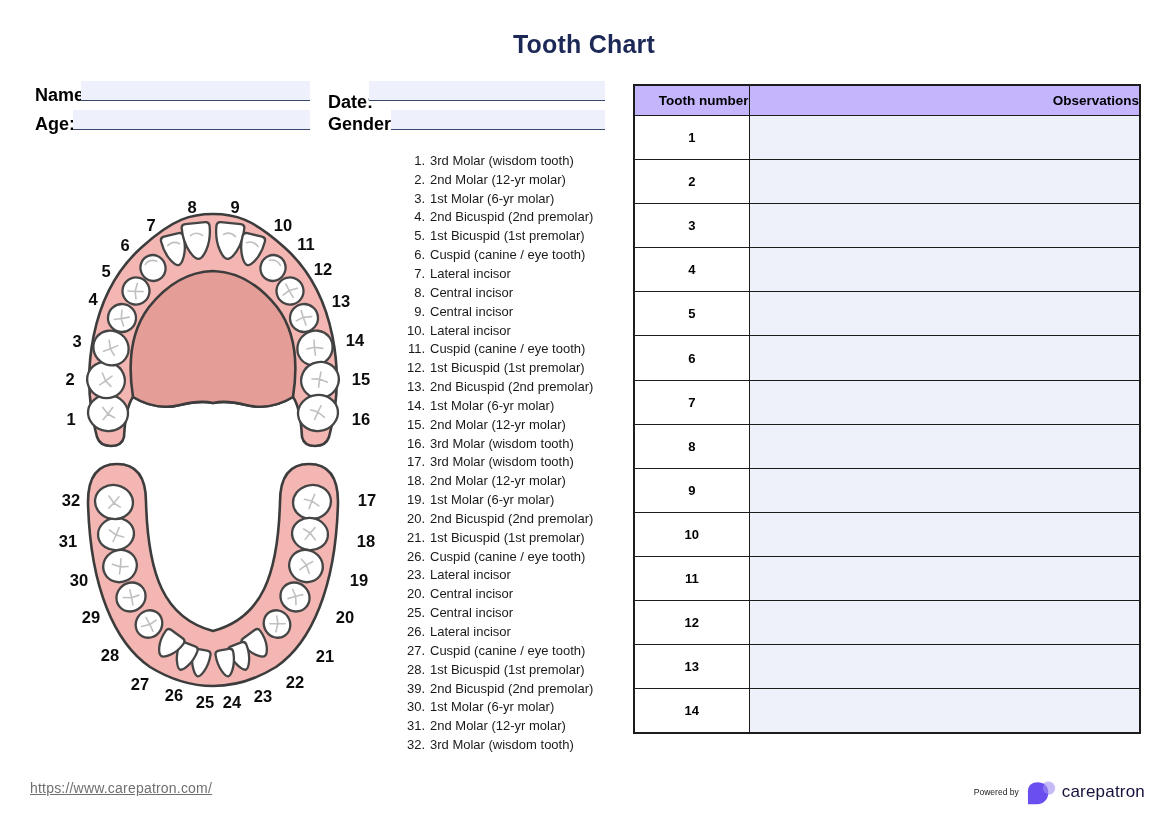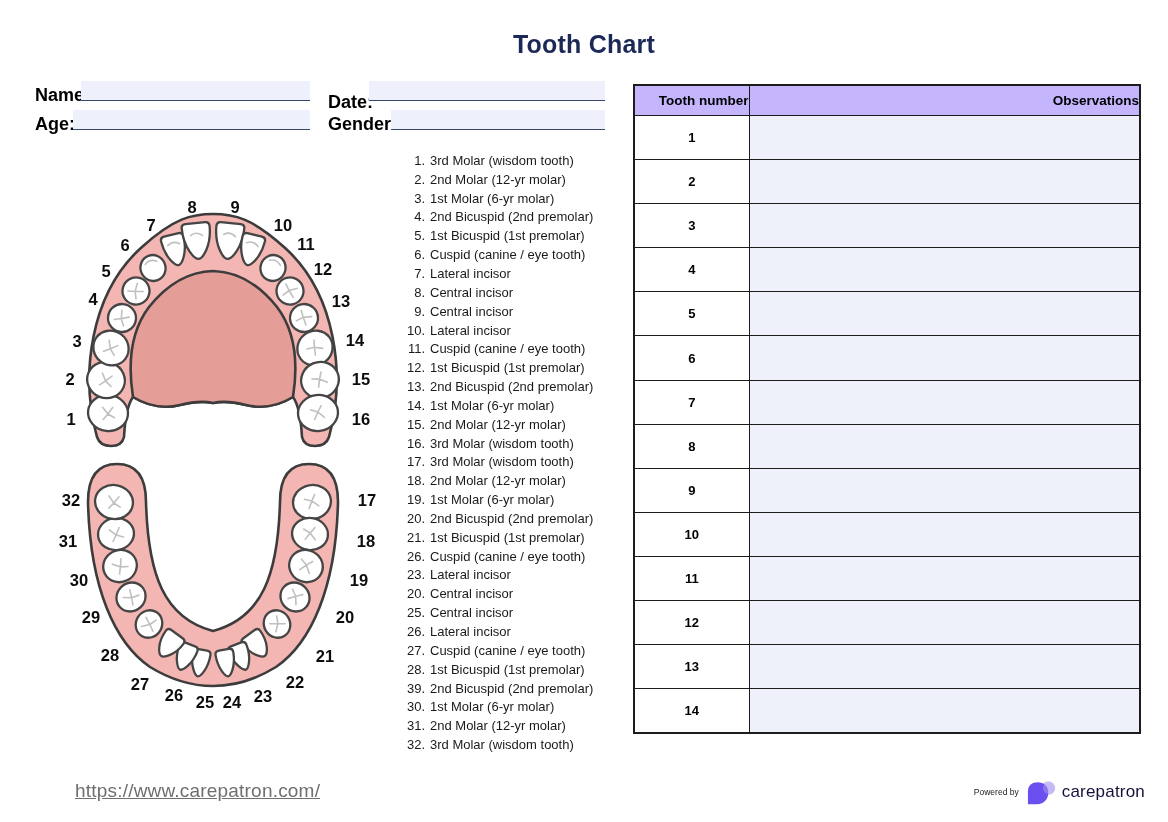--- a/index.html
+++ b/index.html
@@ -20,22 +20,22 @@
   .obs-table th{border:1.6px solid #1c1c1c;background:#c4b5fd;font-size:13.5px;font-weight:700;
                 text-align:right;padding:0 0 0 12px;height:29px;}
   .obs-table td{border:1.6px solid #1c1c1c;height:44.1px;box-sizing:border-box;font-size:13px;}
   .obs-table col.c1{width:115px;}
   .num-cell{text-align:center;font-weight:700;font-size:13.5px;background:#ffffff;}
   .obs-cell{background:#eef0fa;padding:2px 8px;}
   
   .diagram{position:absolute;left:40px;top:190px;}
   .tooth-num{font-size:16.5px;font-weight:700;fill:#0c0c0c;}
   
-  .site-link{position:absolute;left:30px;top:780px;font-size:19px;color:#6f6f6f;
-             text-decoration:underline;letter-spacing:.2px;cursor:pointer;margin-left:45px;}
+  .site-link{position:absolute;left:30px;top:780px;font-size:14px;color:#6f6f6f;
+             text-decoration:underline;letter-spacing:.2px;cursor:pointer;}
   .brand{position:absolute;left:970px;top:774px;width:175px;height:36px;display:flex;
          align-items:center;justify-content:flex-end;gap:6px;}
   .powered{font-size:8.5px;color:#1a1a1a;}
   .wordmark{font-size:17px;color:#14123b;letter-spacing:.2px;}
   .wordmark .bold{font-weight:400;}
 </style>
 </head>
 <body>
 
 <div class="page">

